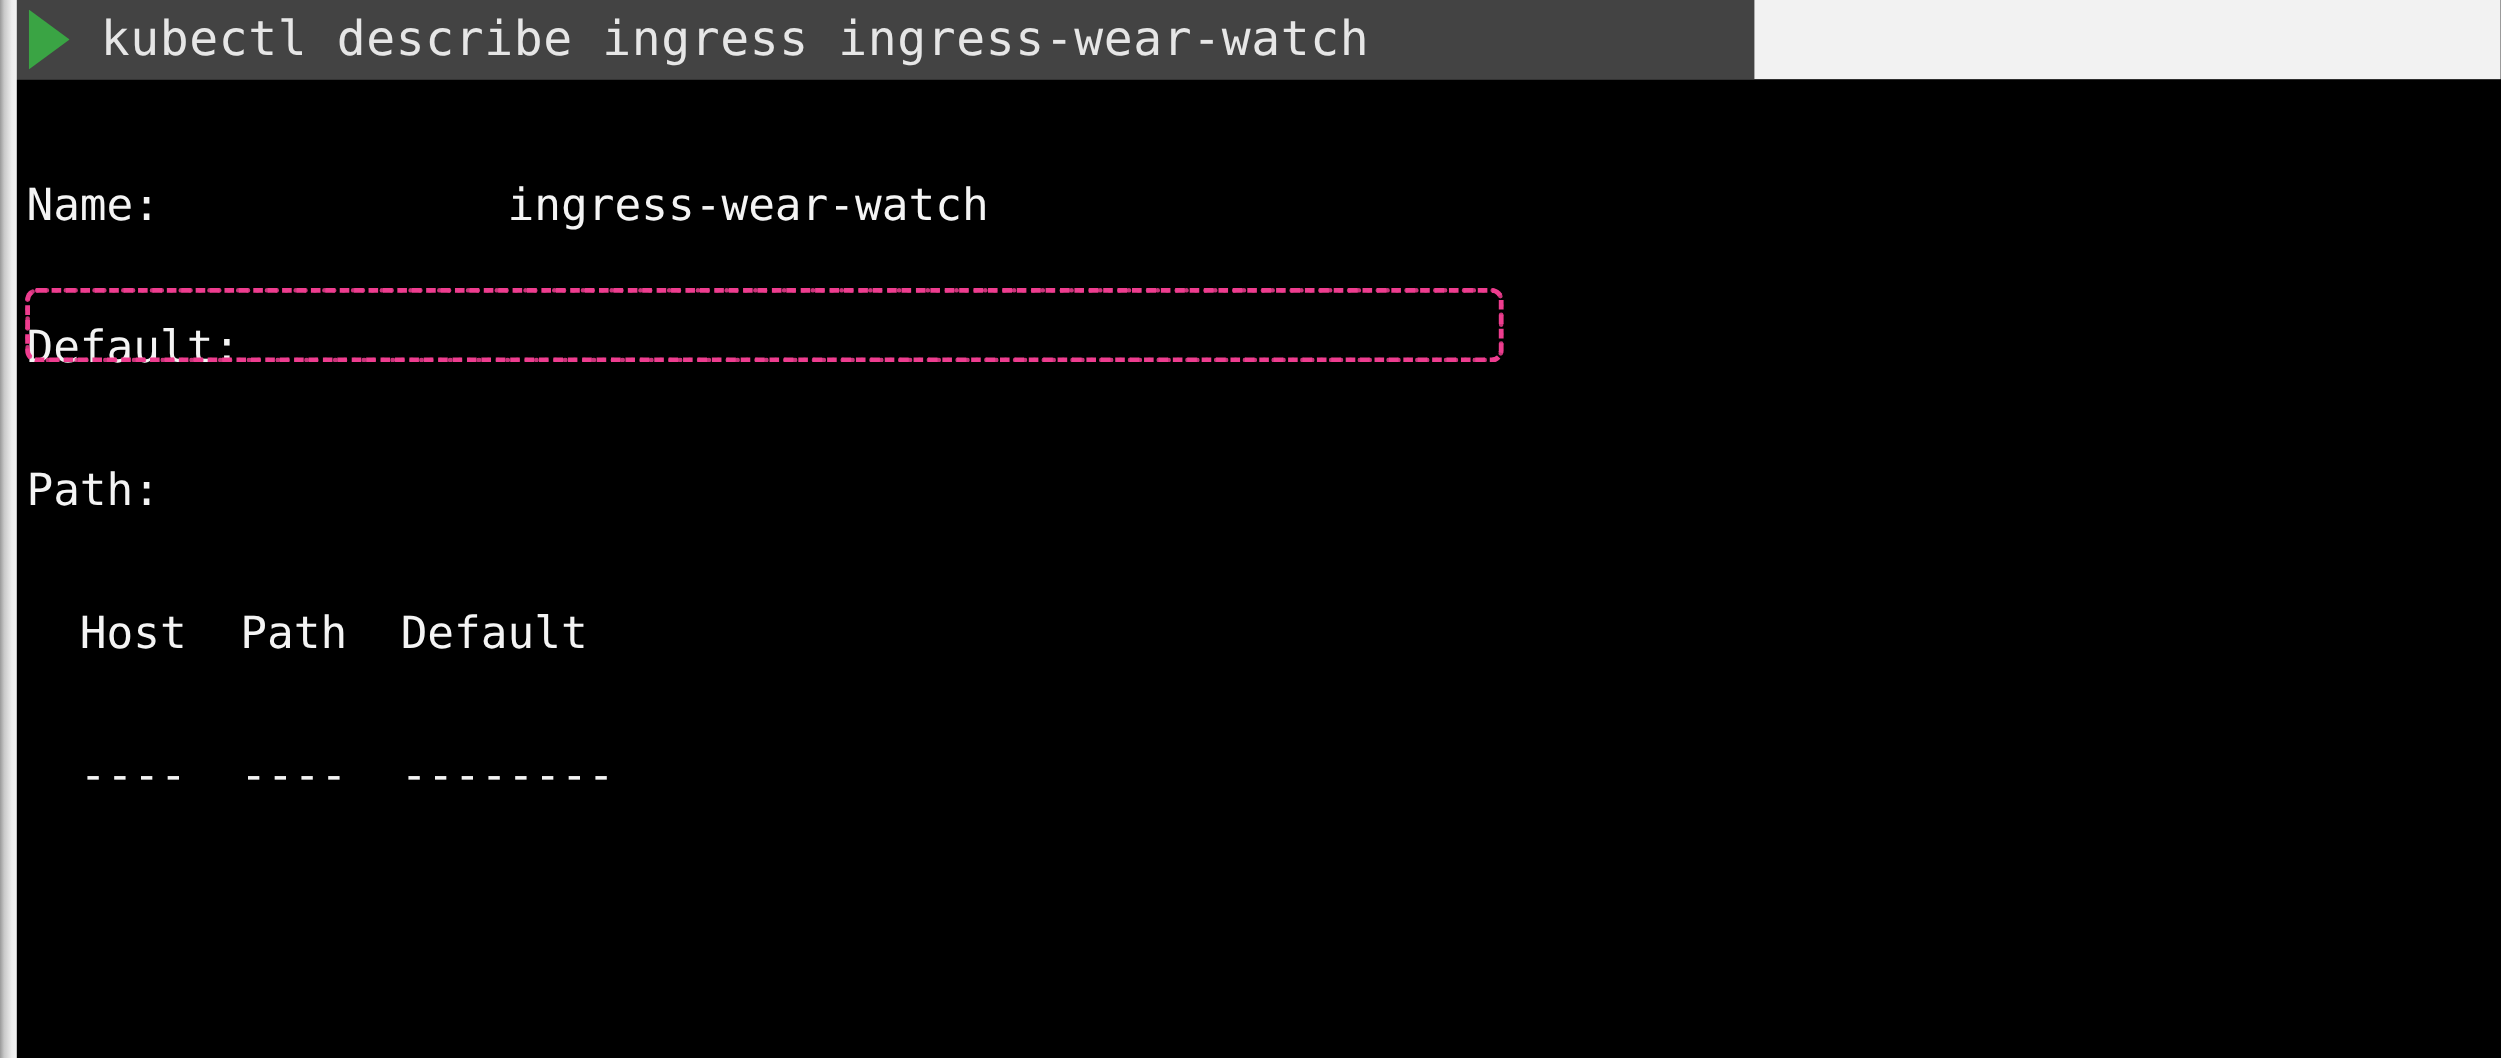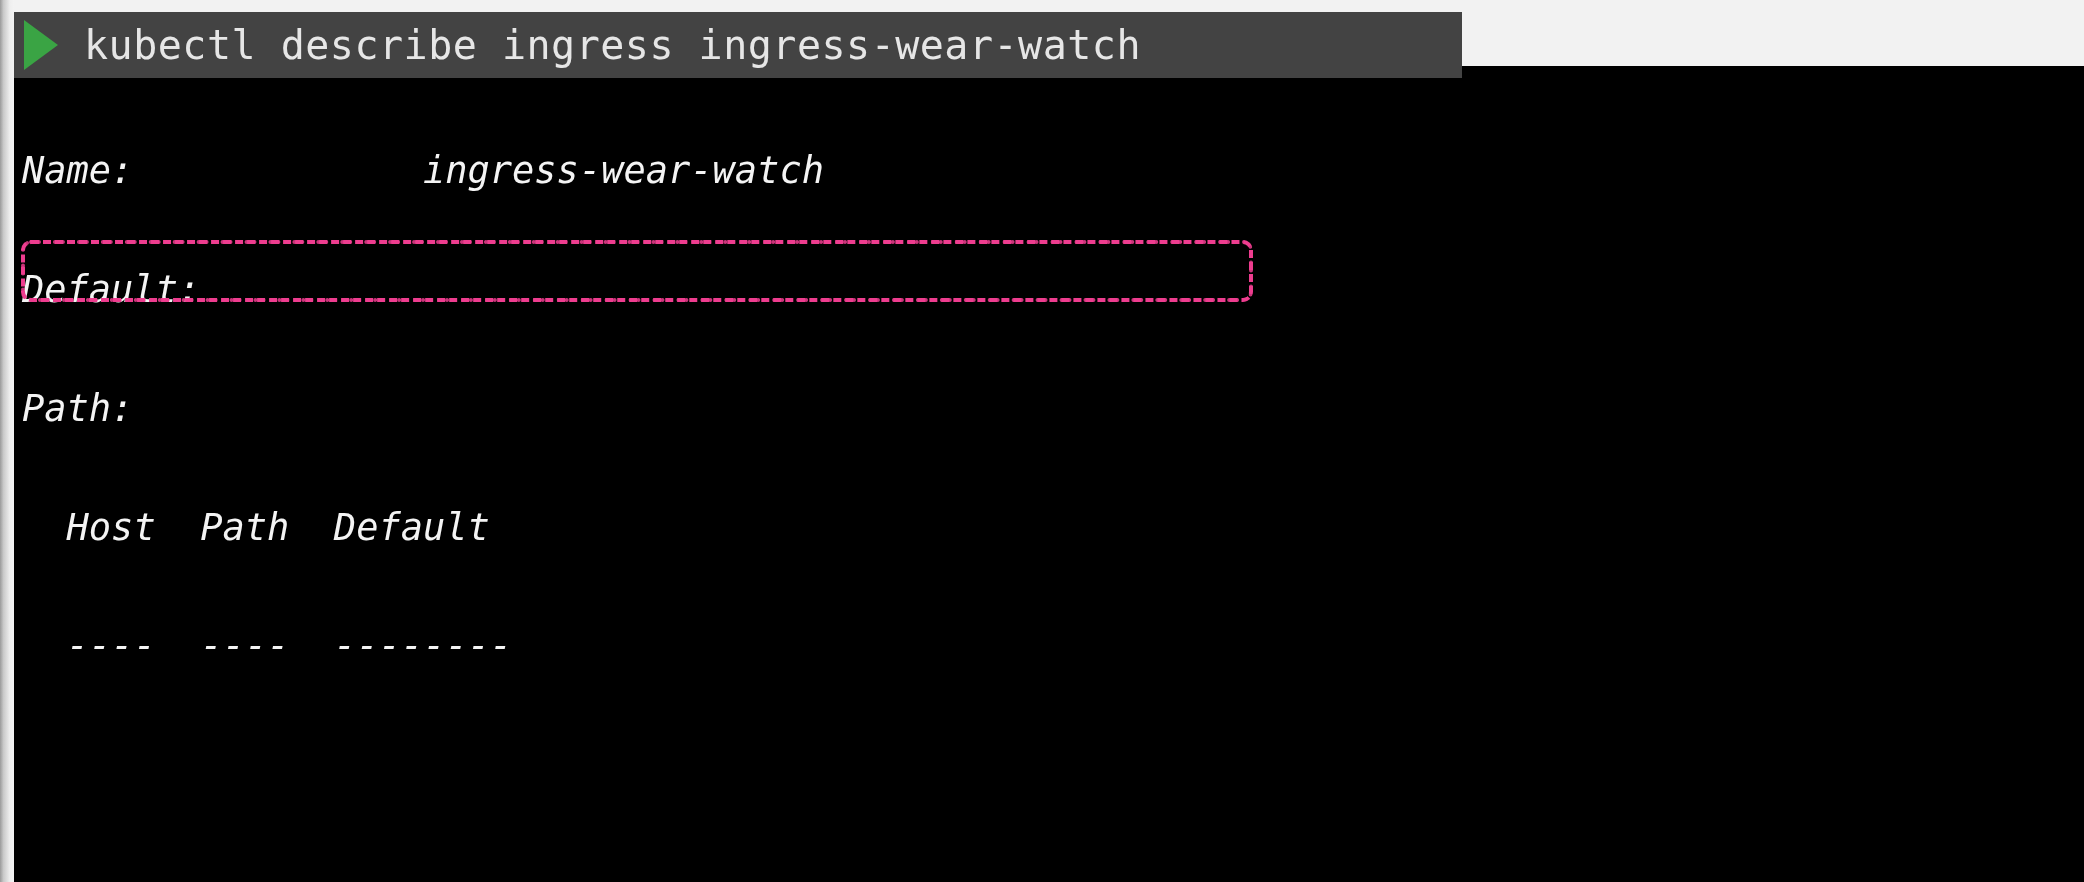--- a/index.html
+++ b/index.html
@@ -38,21 +38,21 @@
     left: 0;
     top: 0;
     width: 2084px;
     height: 66px;
     background: #f2f2f2;
     z-index: 2;
   }
   .cmd-bar {
     position: absolute;
     left: 0;
-    top: 12px;
+    top: 0;
     width: 1462px;
     height: 66px;
     background: #434343;
     display: flex;
     align-items: center;
     box-sizing: border-box;
     padding-left: 14px;
   }
   .run-icon {
     width: 34px;
@@ -74,21 +74,20 @@
   
   .term {
     position: absolute;
     left: 10px;
     top: 66px;
     width: 2074px;
     height: 684px;
     background: #000000;
     overflow: hidden;
     z-index: 1;
-    font-style: italic;
   }
   .term-inner {
     position: absolute;
     left: 12px;
     top: 6px;
     color: #f4f4f4;
     font-size: 37px;
     line-height: 39.6px;
     white-space: pre;
     font-family: "DejaVu Sans Mono", "Liberation Mono", monospace;

